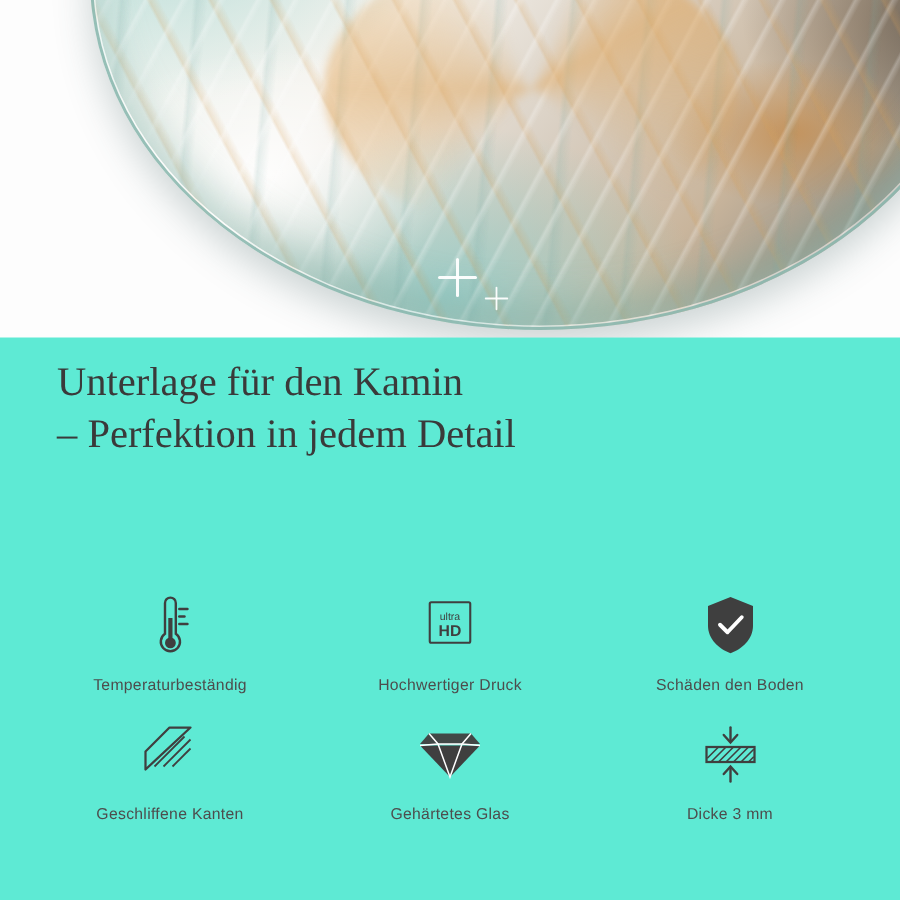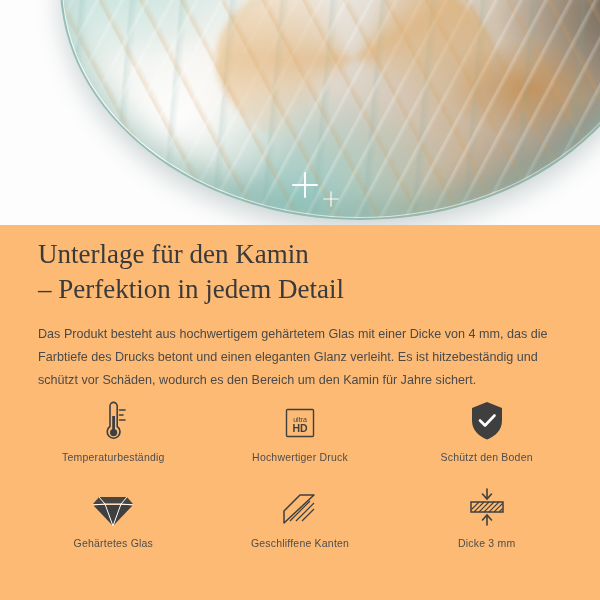--- a/index.html
+++ b/index.html
@@ -10,21 +10,21 @@
     width: 600px;
     height: 600px;
     background: #ffffff;
     font-family: "Liberation Sans", sans-serif;
     overflow: hidden;
   }
   .page {
     position: relative;
     width: 600px;
     height: 600px;
-    background: #fdba74;
+    background: #5eead4;
     overflow: hidden;
   }
 
   
   .hero {
     position: absolute;
     left: 0;
     top: 0;
     width: 600px;
     height: 225px;
@@ -144,21 +144,21 @@
   }
   .feature {
     display: flex;
     flex-direction: column;
     align-items: center;
     justify-content: flex-start;
   }
   .feature .icon-box {
     height: 48px;
     display: flex;
-    align-items: flex-end;
+    align-items: flex-start;
     justify-content: center;
   }
   .feature .caption {
     margin-top: 8px;
     font-size: 10.5px;
     color: #4d4d4d;
     text-align: right;
     letter-spacing: 0.2px;
   }
   svg { display: block; }
@@ -175,21 +175,20 @@
       <div class="edge-shine"></div>
     </div>
     <div class="hero-rim"></div>
     <div class="sparkle s1"></div>
     <div class="sparkle s2"></div>
   </div>
 
   <div class="content">
     <h1 class="headline">Unterlage für den Kamin
 – Perfektion in jedem Detail</h1>
-    <p class="paragraph">Das Produkt besteht aus hochwertigem gehärtetem Glas mit einer Dicke von 4 mm, das die Farbtiefe des Drucks betont und einen eleganten Glanz verleiht. Es ist hitzebeständig und schützt vor Schäden, wodurch es den Bereich um den Kamin für Jahre sichert.</p>
   </div>
 
   <div class="features">
 
     <div class="feature">
       <div class="icon-box">
         <svg width="34" height="44" viewBox="0 0 34 44">
           <g fill="none" stroke="#3f3f3f" stroke-width="1.6" stroke-linecap="round">
             <path d="M14 7 a3.6 3.6 0 0 1 7.2 0 v20.5 a6.4 6.4 0 1 1 -7.2 0 Z"></path>
             <line x1="23.5" y1="11" x2="29" y2="11"></line>
@@ -214,52 +213,52 @@
       <div class="caption">Hochwertiger Druck</div>
     </div>
 
     <div class="feature">
       <div class="icon-box">
         <svg width="38" height="44" viewBox="0 0 38 44">
           <path d="M19 3 L34 9 v13 c0 9 -7 15.5 -15 18.5 C11 37.5 4 31 4 22 V9 Z" fill="#3f3f3f"></path>
           <path d="M12 21.5 l5 5 l9.5 -10" fill="none" stroke="#ffffff" stroke-width="2.6" stroke-linecap="round" stroke-linejoin="round"></path>
         </svg>
       </div>
-      <div class="caption">Schützt den Boden</div>
-    </div>
-
-    <div class="feature">
-      <div class="icon-box">
-        <svg width="44" height="40" viewBox="0 0 44 40">
-          <g fill="#3f3f3f">
-            <path d="M8 8 h28 l6 7 H2 Z" opacity="0.95"></path>
-            <path d="M2 16 h40 L22 37 Z"></path>
-          </g>
-          <g stroke="#ffffff" stroke-width="1" fill="none">
-            <path d="M8 8 L14 15 L22 37 L30 15 L36 8"></path>
-            <path d="M14 15 H30"></path>
-            <path d="M2 16 L14 15 M42 16 L30 15"></path>
-          </g>
-        </svg>
-      </div>
-      <div class="caption">Gehärtetes Glas</div>
+      <div class="caption">Schäden den Boden</div>
     </div>
 
     <div class="feature">
       <div class="icon-box">
         <svg width="40" height="38" viewBox="0 0 40 38">
           <path d="M4 32 L4 20 L20 4 L34 4 Z" fill="none" stroke="#3f3f3f" stroke-width="1.5" stroke-linejoin="round"></path>
           <g stroke="#3f3f3f" stroke-width="1.2">
             <line x1="10" y1="30" x2="30" y2="10"></line>
             <line x1="16" y1="30" x2="34" y2="12"></line>
             <line x1="22" y1="30" x2="34" y2="18"></line>
           </g>
         </svg>
       </div>
       <div class="caption">Geschliffene Kanten</div>
+    </div>
+
+    <div class="feature">
+      <div class="icon-box">
+        <svg width="44" height="40" viewBox="0 0 44 40">
+          <g fill="#3f3f3f">
+            <path d="M8 8 h28 l6 7 H2 Z" opacity="0.95"></path>
+            <path d="M2 16 h40 L22 37 Z"></path>
+          </g>
+          <g stroke="#ffffff" stroke-width="1" fill="none">
+            <path d="M8 8 L14 15 L22 37 L30 15 L36 8"></path>
+            <path d="M14 15 H30"></path>
+            <path d="M2 16 L14 15 M42 16 L30 15"></path>
+          </g>
+        </svg>
+      </div>
+      <div class="caption">Gehärtetes Glas</div>
     </div>
 
     <div class="feature">
       <div class="icon-box">
         <svg width="42" height="44" viewBox="0 0 42 44">
           <g stroke="#3f3f3f" stroke-width="1.6" fill="none" stroke-linecap="round">
             <line x1="21" y1="4" x2="21" y2="13"></line>
             <path d="M16.5 9 L21 14 L25.5 9"></path>
             <line x1="21" y1="40" x2="21" y2="31"></line>
             <path d="M16.5 35 L21 30 L25.5 35"></path>

